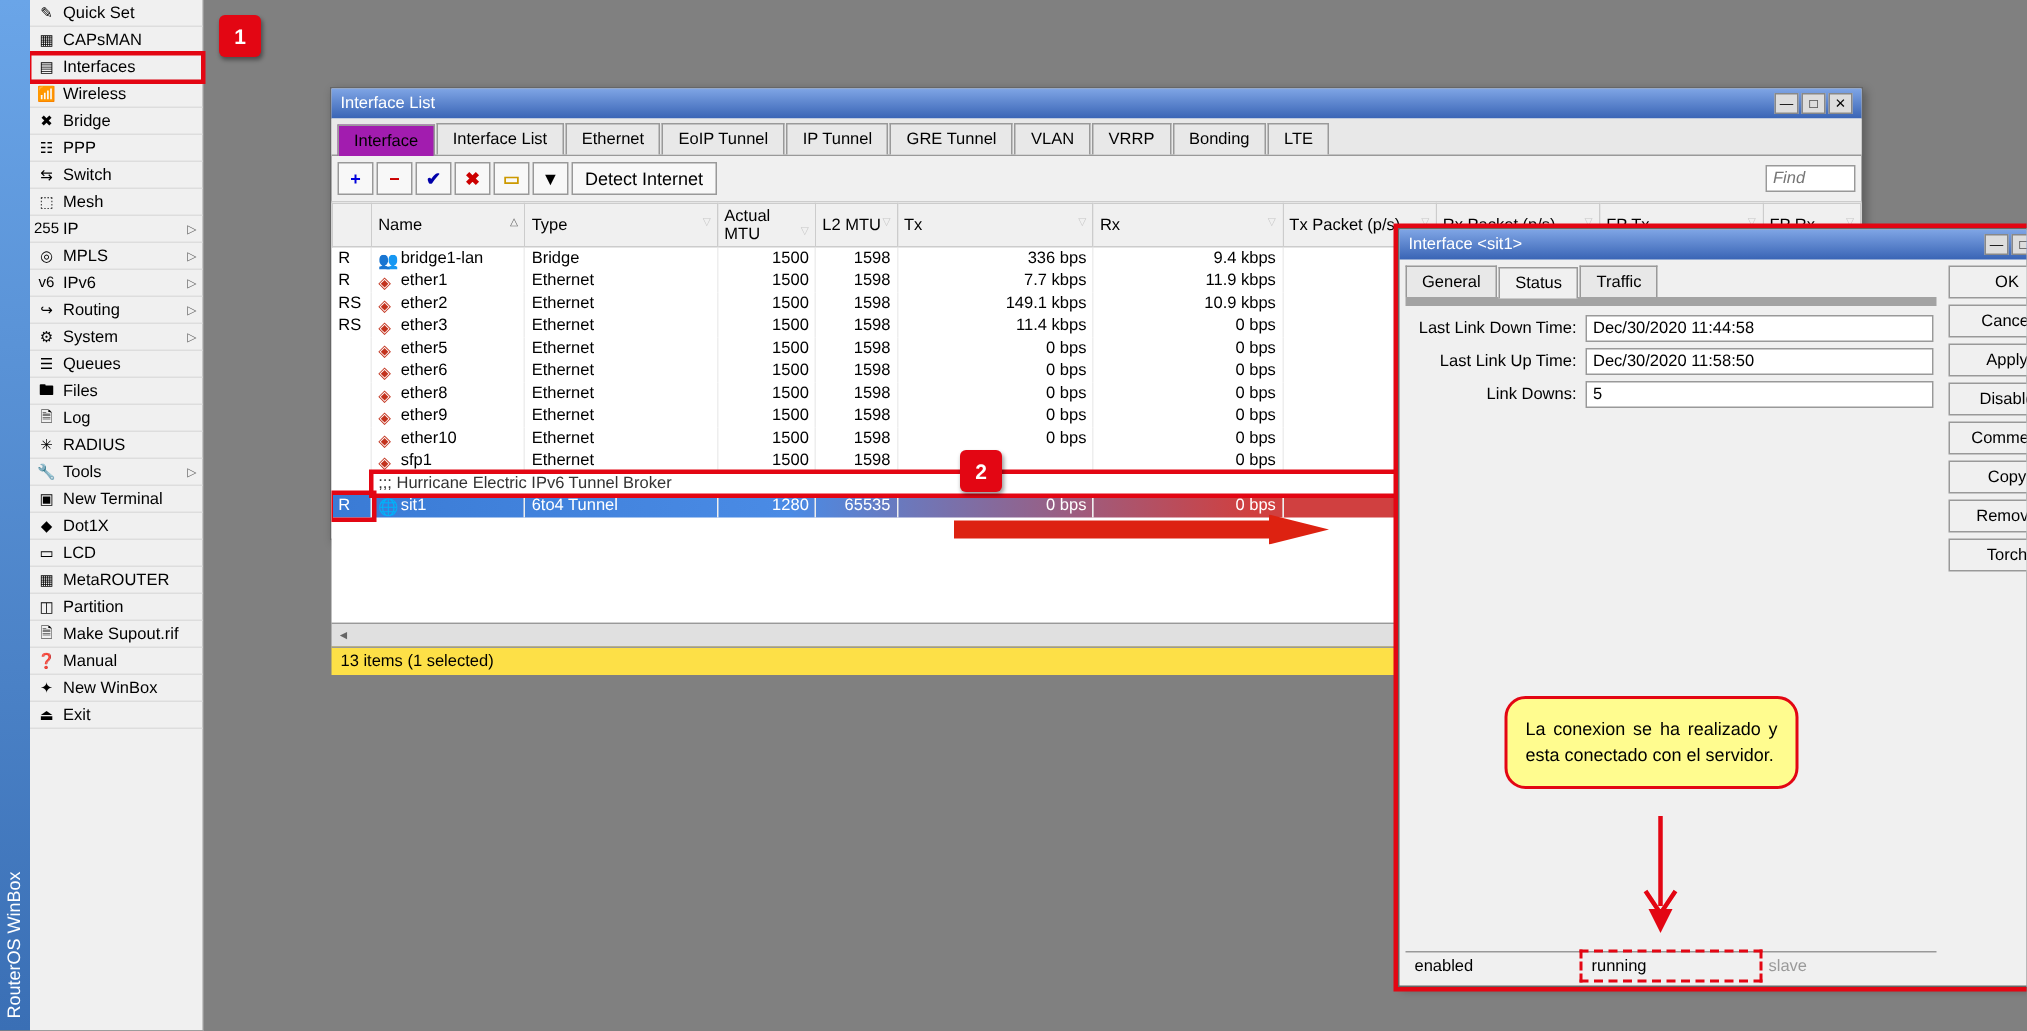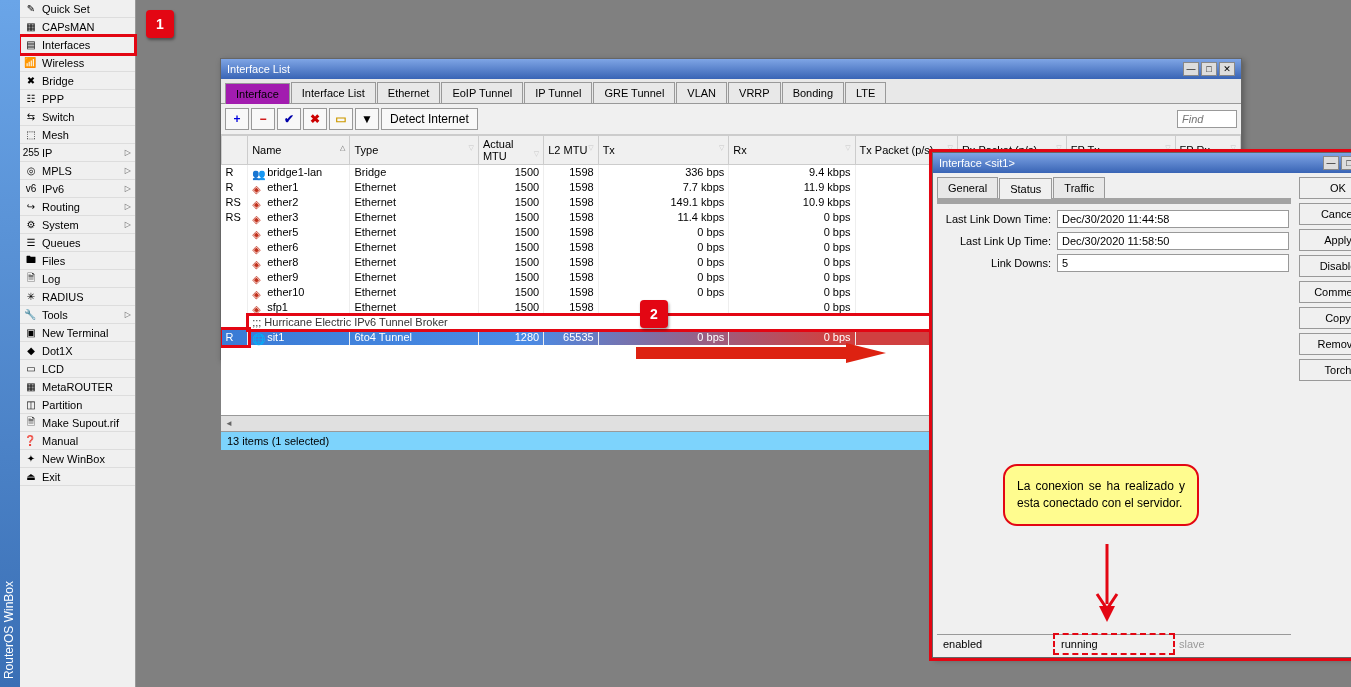--- a/index.html
+++ b/index.html
@@ -38,21 +38,21 @@
 
 
 .table-wrap { overflow: auto; height: 280px; background: white; position: relative; }
 .iface-table { width: 100%; border-collapse: collapse; }
 .iface-table th { background: #f0f0f0; border: 1px solid #ccc; padding: 2px 4px; text-align: left; font-weight: normal; position: sticky; top: 0; }
 .iface-table th .tri { float: right; font-size: 7px; color: #666; }
 .iface-table td { padding: 0px 4px; height: 15px; border-right: 1px solid #eee; white-space: nowrap; }
 .iface-table td.num { text-align: right; }
 .row-selected { background: linear-gradient(to right, #3a7bd5, #4a8be5, #d04040 60%, #d04040); color: white; }
 .row-comment td { color: #333; }
-.status-bar { padding: 3px 6px; border-top: 1px solid #999; background: #7dd3fc; }
+.status-bar { padding: 3px 6px; border-top: 1px solid #999; background: #fde047; }
 .scrollbar-h { height: 16px; background: #e0e0e0; border-top: 1px solid #999; display:flex; align-items:center; }
 .scrollbar-h::before { content:"◄"; padding:0 4px; font-size:8px; color:#666; }
 
 
 .arrow-annot { position: absolute; left: 636px; top: 343px; width: 250px; height: 20px; z-index: 20; pointer-events:none; }
 .arrow-annot svg { width:100%; height:100%; }
 
 
 .detail-window { left: 932px; top: 152px; width: 450px; height: 506px; z-index: 30; outline: 3px solid #e30613; }
 .detail-body { display: flex; height: calc(100% - 20px); }

